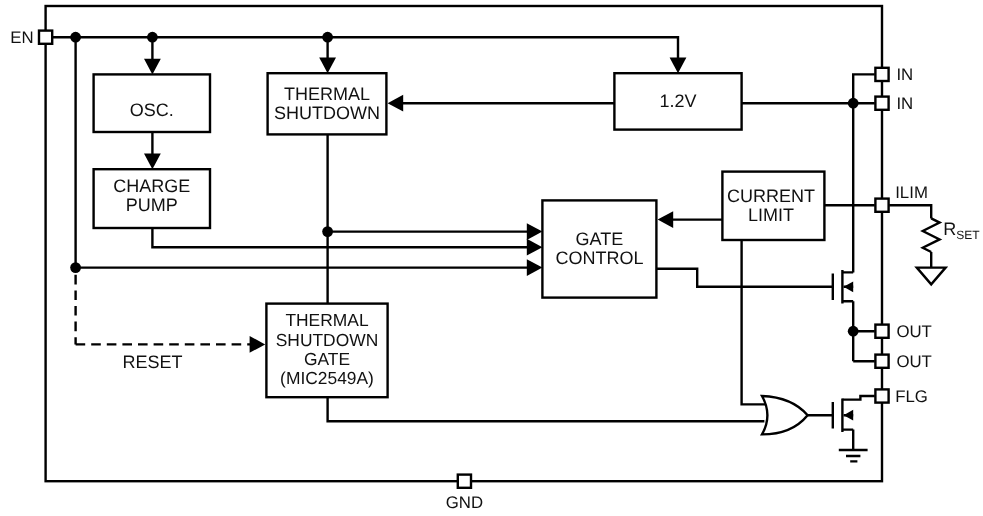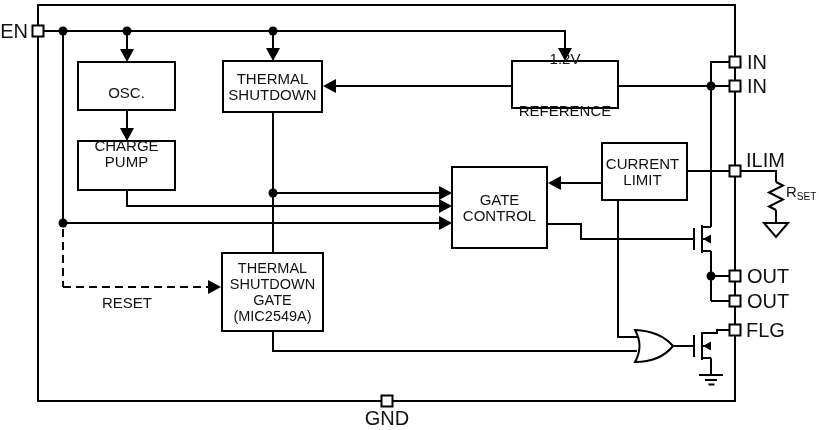--- a/index.html
+++ b/index.html
@@ -8,21 +8,21 @@
     font-family:"Liberation Sans","DejaVu Sans",sans-serif;color:#000;
     overflow:hidden;
   }
   .stage svg{position:absolute;left:0;top:0;}
   .lbl{position:absolute;color:#111;}
   .block-lbl{
     display:flex;flex-direction:column;align-items:center;justify-content:center;
     text-align:center;font-size:15px;line-height:16px;letter-spacing:0;
   }
   .block-lbl span{display:block;white-space:nowrap;}
-  .pin-lbl{font-size:20px;line-height:16px;white-space:nowrap;}
+  .pin-lbl{font-size:14px;line-height:16px;white-space:nowrap;}
   .sig-lbl{font-size:15px;line-height:16px;text-align:left;}
   .rset-lbl{font-size:15px;line-height:16px;white-space:nowrap;}
   .rset-lbl .sub{font-size:10px;vertical-align:-3px;}
 </style>
 </head>
 <body>
 
 <div class="stage">
 
   <svg width="819" height="430" viewBox="0 0 819 430">
@@ -133,31 +133,30 @@
       <rect x="729.5" y="270.5" width="11" height="11"></rect>
       <rect x="729.5" y="295.5" width="11" height="11"></rect>
       <rect x="729.5" y="324.5" width="11" height="11"></rect>
       <rect x="381.5" y="395.5" width="11" height="11"></rect>
     </g>
   </svg>
 
   <div class="lbl block-lbl" style="left:78px;top:62px;width:97px;height:61px;">
     <span>OSC.</span>
   </div>
-  <div class="lbl block-lbl" style="left:78px;top:129px;width:97px;height:49px;">
+  <div class="lbl block-lbl" style="left:78px;top:139px;width:97px;height:49px;">
     <span>CHARGE</span>
     <span>PUMP</span>
   </div>
   <div class="lbl block-lbl" style="left:223px;top:61px;width:99px;height:51px;">
     <span>THERMAL</span>
     <span>SHUTDOWN</span>
   </div>
   <div class="lbl block-lbl" style="left:512px;top:61px;width:106px;height:47px;gap:36px;">
     <span>1.2V</span>
-    <span>REFERENCE</span>
   </div>
   <div class="lbl block-lbl" style="left:602px;top:143px;width:81px;height:57px;">
     <span>CURRENT</span>
     <span>LIMIT</span>
   </div>
   <div class="lbl block-lbl" style="left:452px;top:167px;width:95px;height:81px;">
     <span>GATE</span>
     <span>CONTROL</span>
   </div>
   <div class="lbl block-lbl" style="left:222px;top:253px;width:101px;height:78px;font-size:14.5px;">

